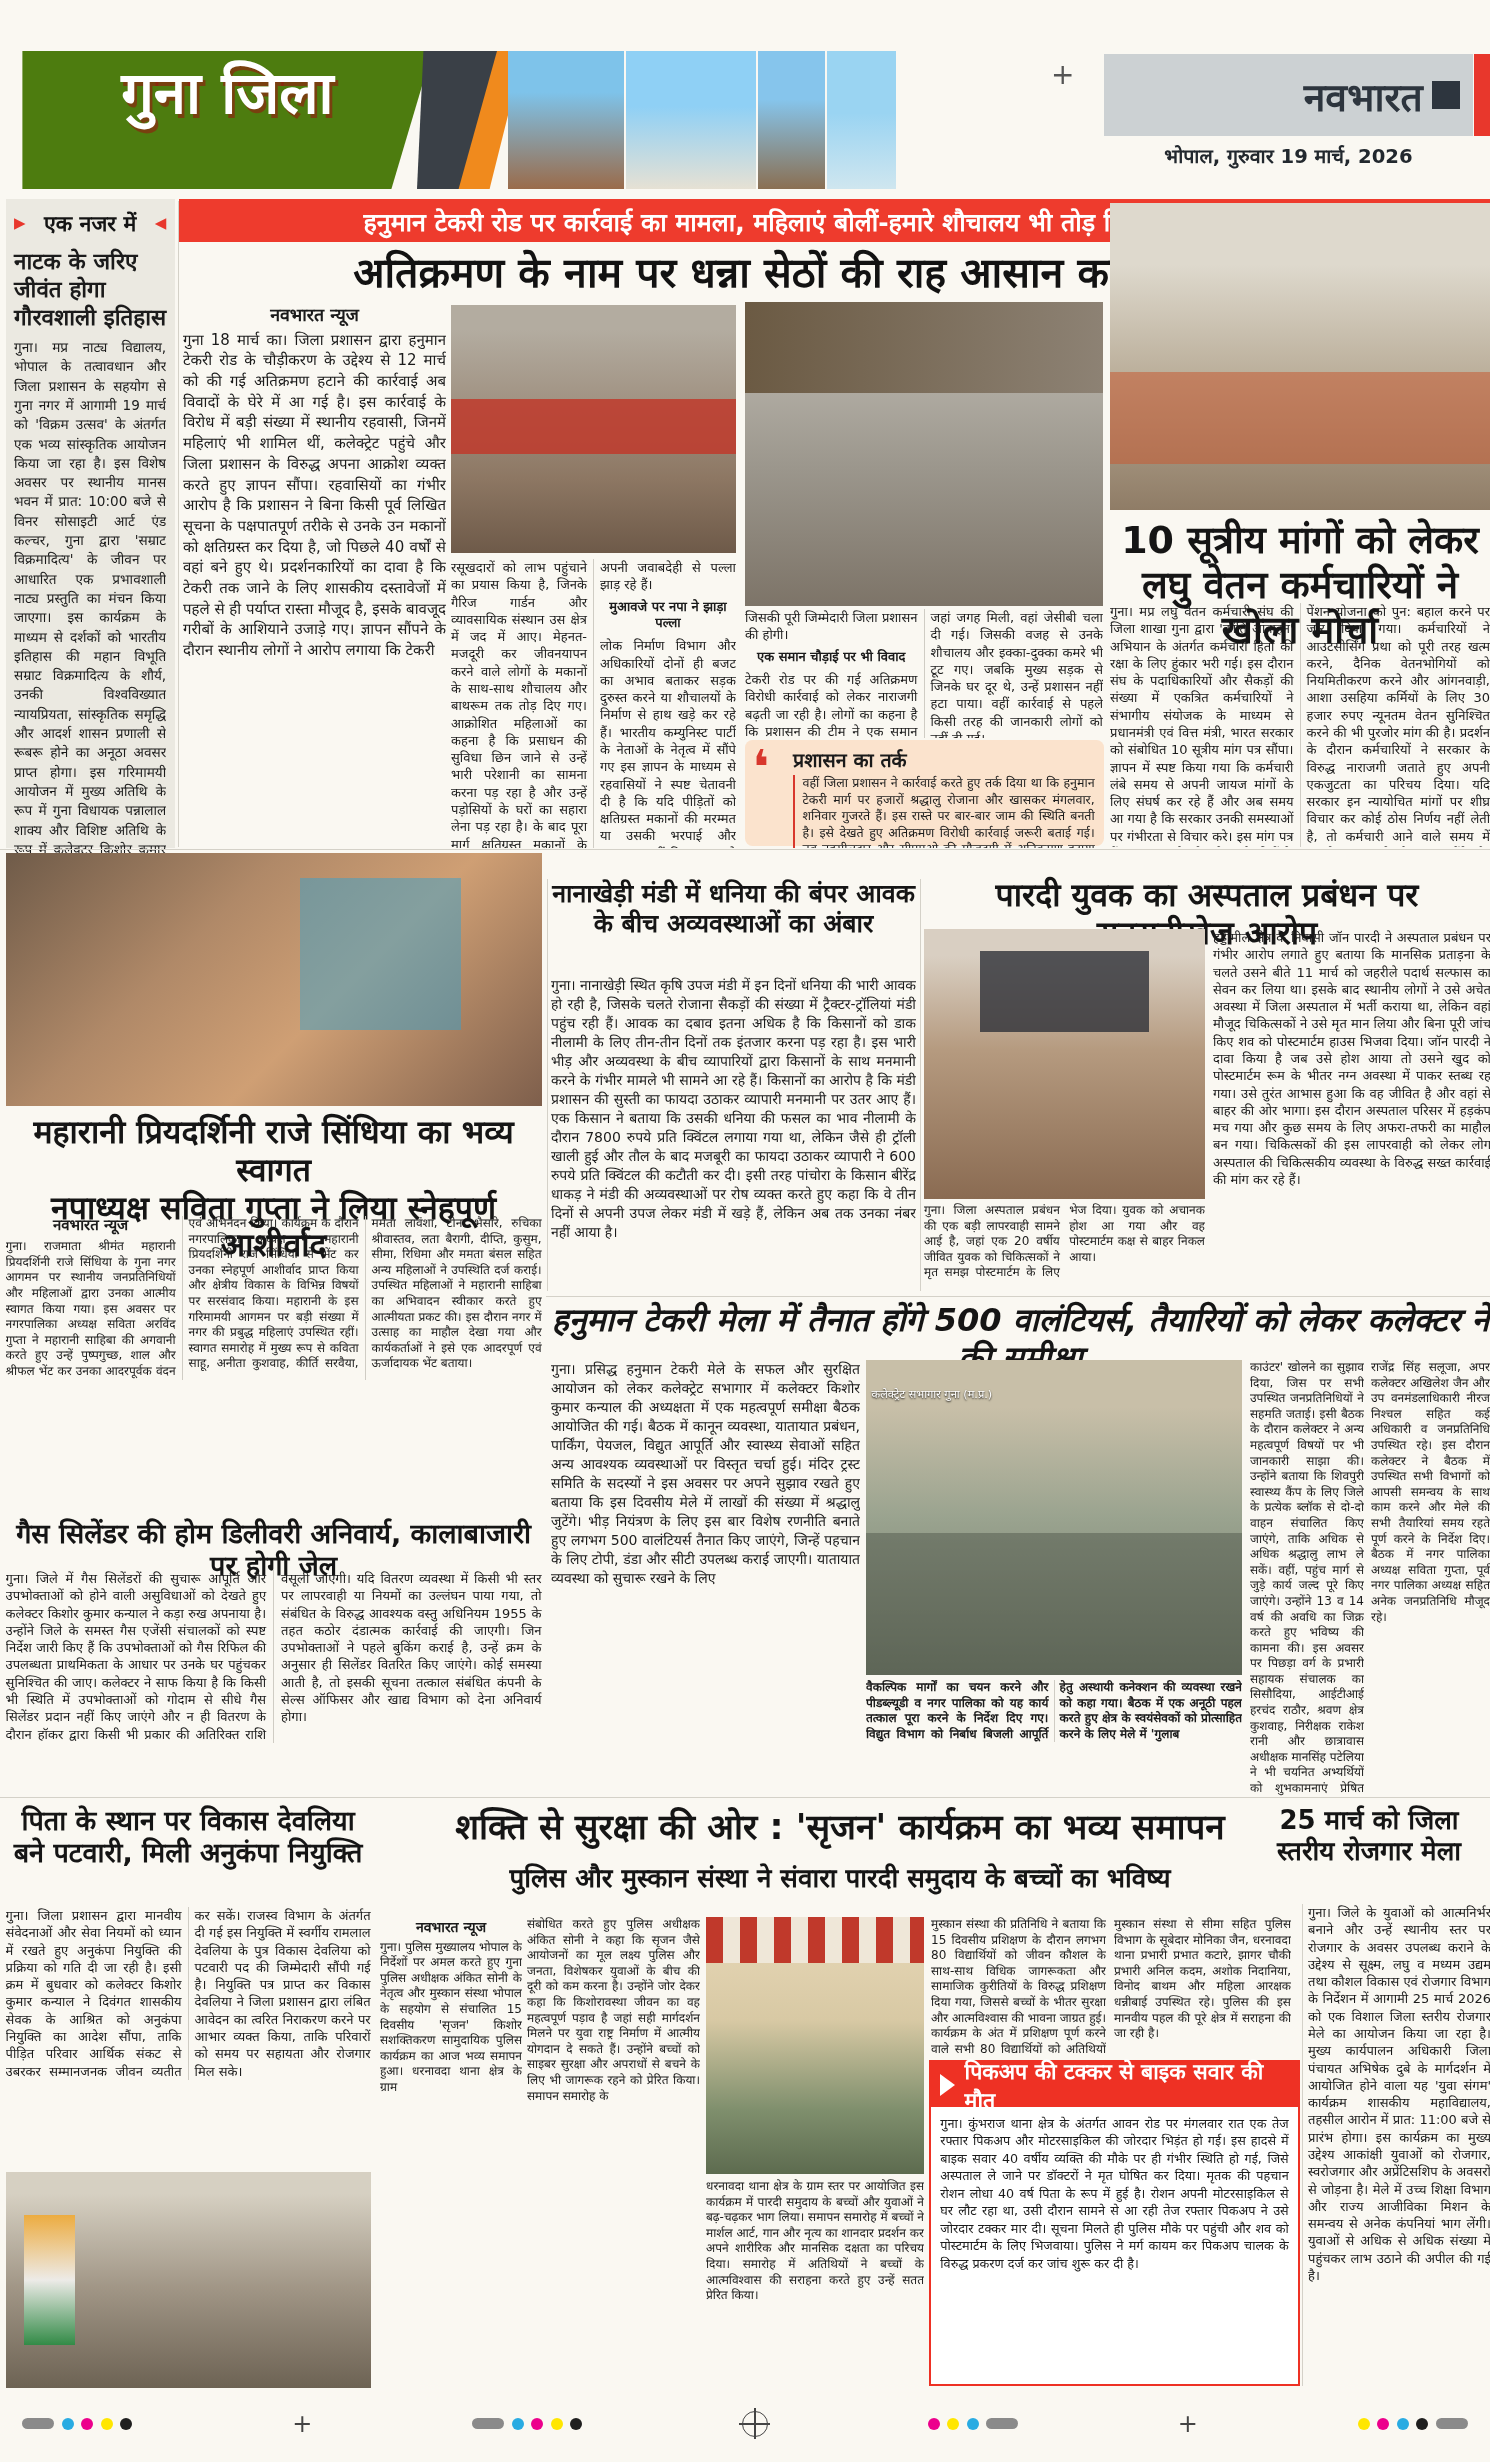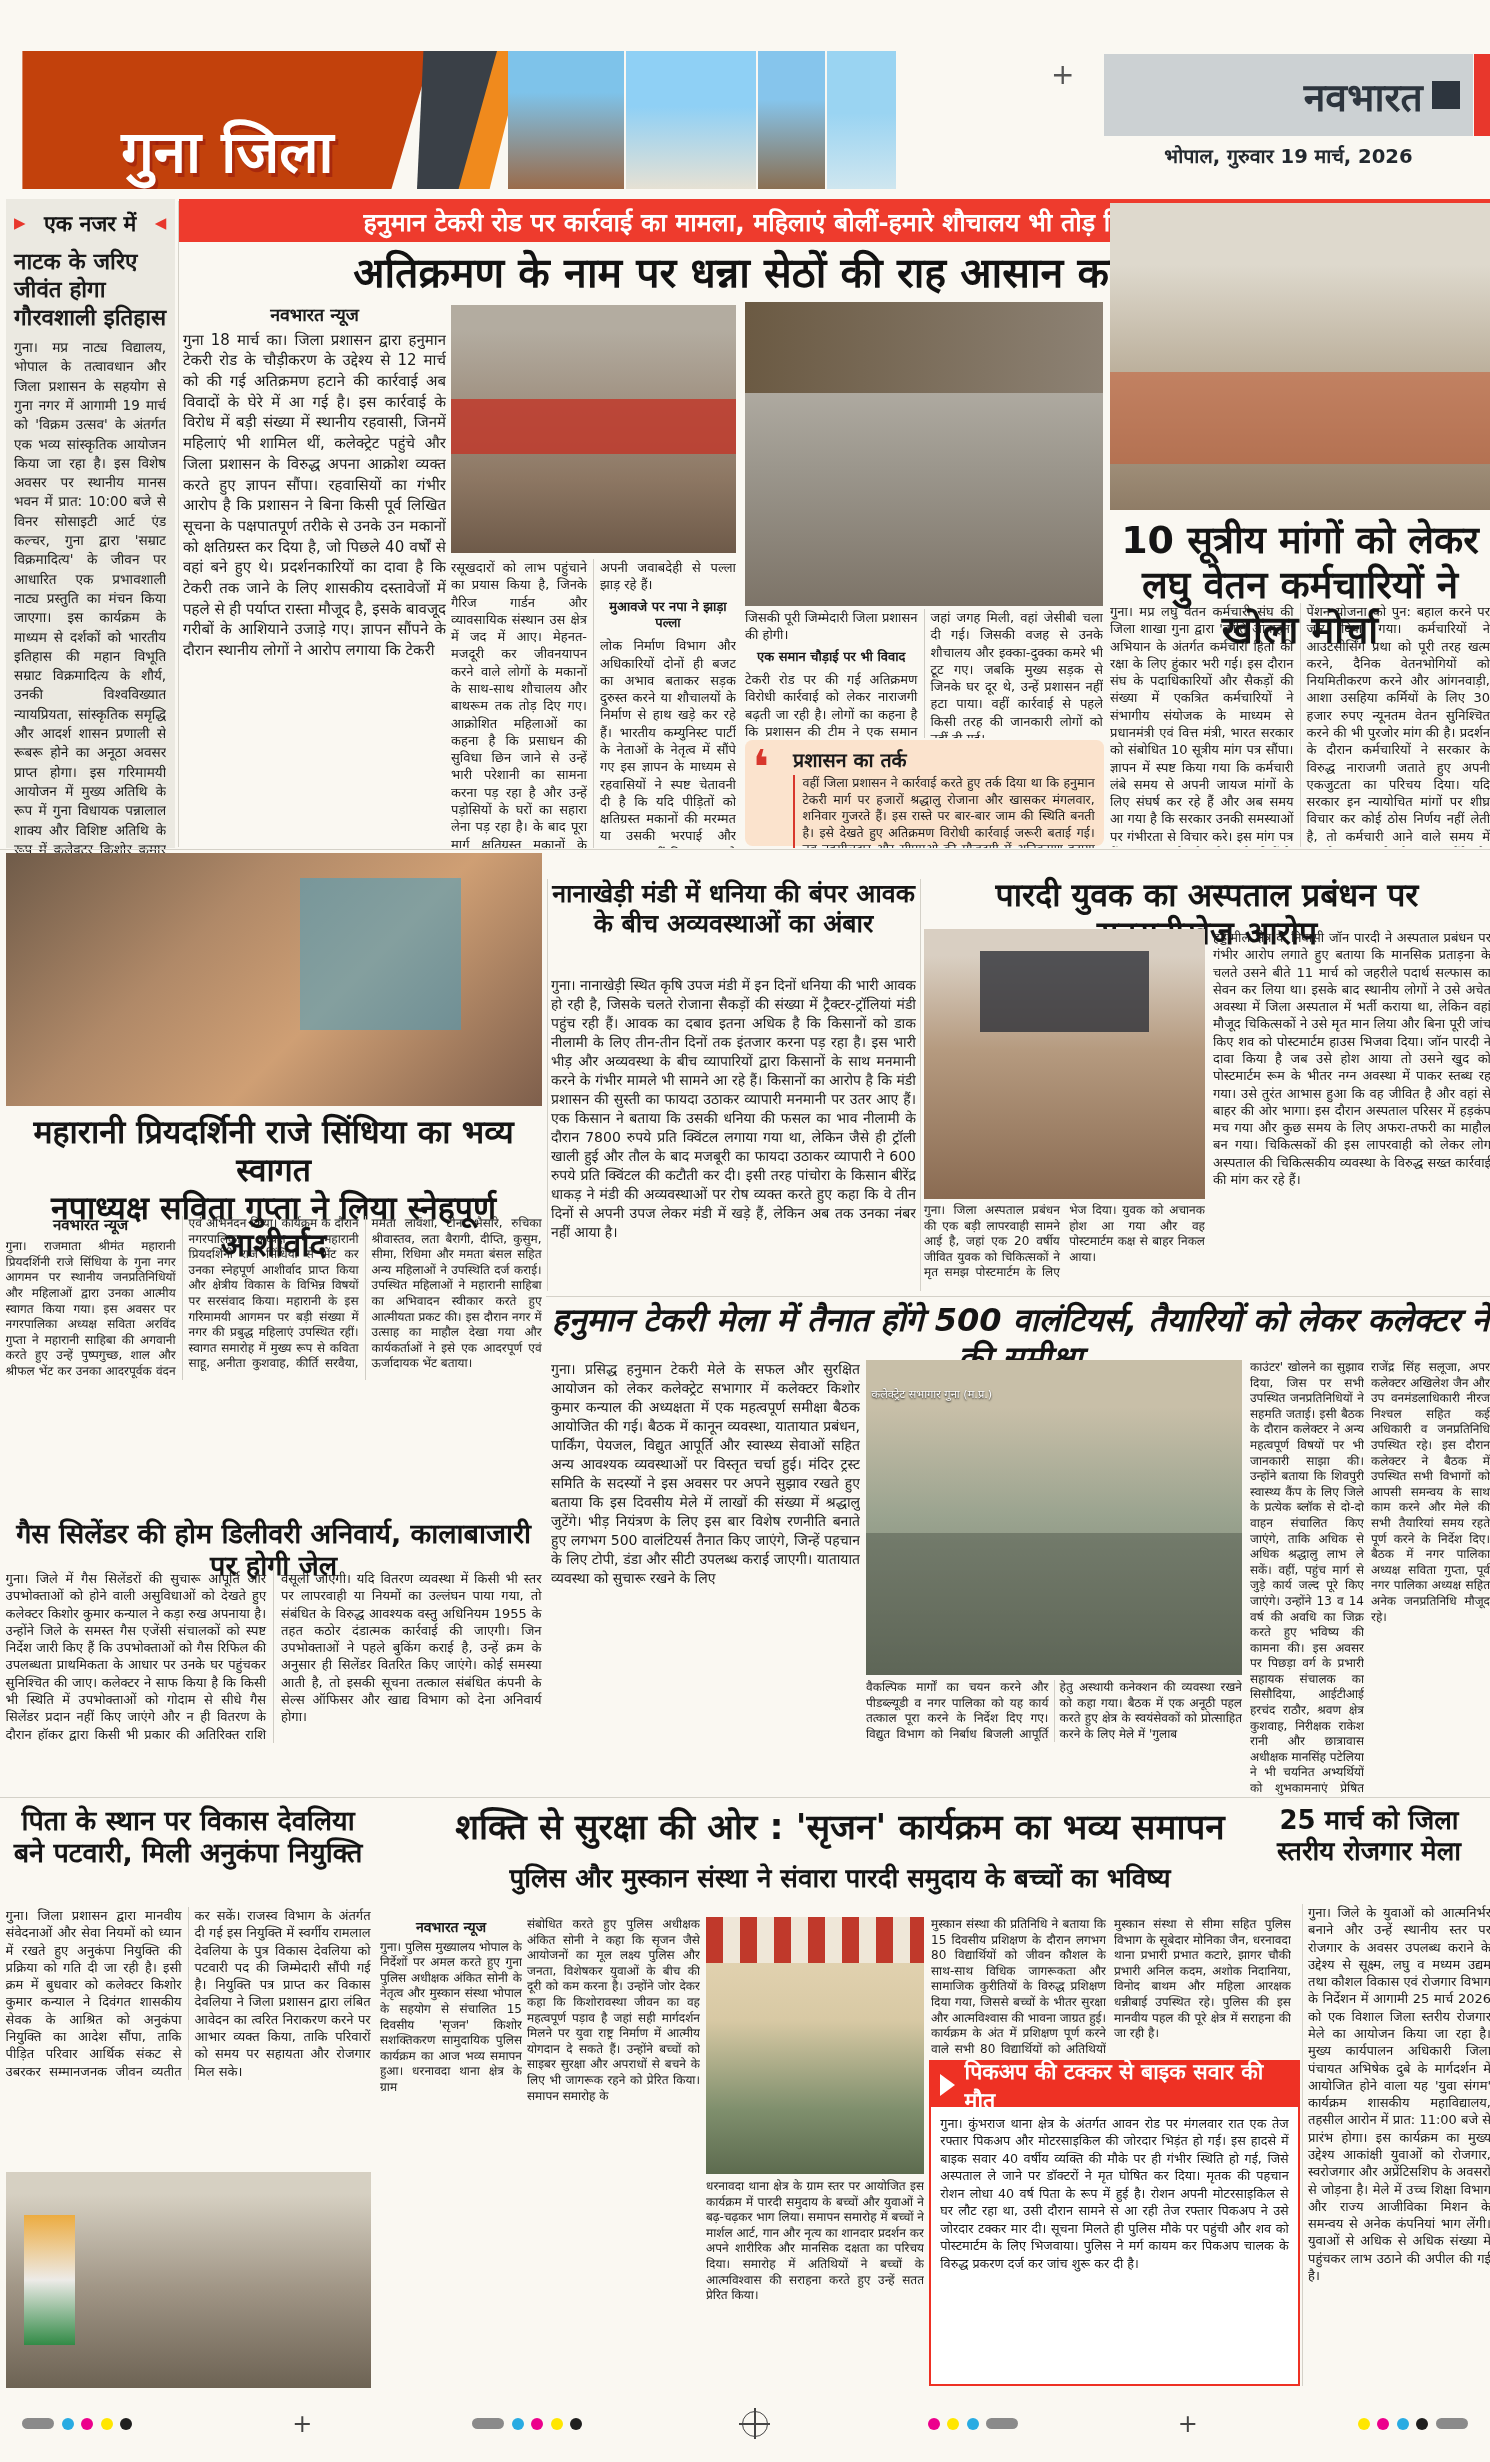--- a/index.html
+++ b/index.html
@@ -6,22 +6,22 @@
   #page{position:relative;width:1490px;height:2462px;margin:0 auto;background:#faf8f2;
         font-family:"DejaVu Sans",sans-serif;color:#1b1b1b;overflow:hidden;}
   .abs{position:absolute;}
   .just{text-align:justify;text-justify:inter-word;}
   .clip{overflow:hidden;}
   .colrule{column-rule:0.9px solid #cfccc4;}
   .vline{position:absolute;width:0.9px;background:#d4d1c8;}
   .hline{position:absolute;height:0.9px;background:#d4d1c8;}
 
   
-  .mast-red{left:22.4px;top:51px;width:410px;height:138px;background:#c2410c;
-            clip-path:polygon(0 0,100% 0,90% 100%,0 100%);display:flex;align-items:flex-end;justify-content:center;}
+  .mast-red{left:22.4px;top:51px;width:410px;height:138px;background:#4d7c0f;
+            clip-path:polygon(0 0,100% 0,90% 100%,0 100%);display:flex;align-items:flex-start;justify-content:center;}
   .mast-red span{color:#fff;font-size:58px;font-weight:bold;text-shadow:2.8px 3.7px 0 rgba(150,25,15,.6);}
   .chev-dark{left:417px;top:51px;width:80px;height:138px;background:#3a4047;
              clip-path:polygon(8% 0,100% 0,52% 100%,0 100%);}
   .chev-orange{left:438px;top:51px;width:86px;height:138px;background:#f08a1d;
              clip-path:polygon(30% 0,100% 0,60% 100%,0 100%);}
   .mphoto{top:51px;height:138px;}
   .head-gray{left:1104px;top:54px;width:369px;height:82px;background:#ccd1d3;display:flex;align-items:center;justify-content:flex-end;padding-right:13px;box-sizing:border-box;}
   .head-gray .nb{font-size:39px;font-weight:bold;color:#2d353e;}
   .head-gray .sq{width:28px;height:28px;background:#2d353e;margin-left:9.3px;}
   .red-strip{left:1474px;top:54px;width:16px;height:82px;background:#e8372c;}
@@ -201,21 +201,21 @@
 
   <div class="hline" style="left:546px;top:1296px;width:944px;"></div>
 
   <div class="abs headline2" style="left:551px;top:1302px;width:939px;font-size:32px;font-style:italic;">हनुमान टेकरी मेला में तैनात होंगे 500 वालंटियर्स, तैयारियों को लेकर कलेक्टर ने की समीक्षा</div>
   <div class="abs clip body15 just" style="left:551px;top:1360px;width:309px;height:438px;">गुना। प्रसिद्ध हनुमान टेकरी मेले के सफल और सुरक्षित आयोजन को लेकर कलेक्ट्रेट सभागार में कलेक्टर किशोर कुमार कन्याल की अध्यक्षता में एक महत्वपूर्ण समीक्षा बैठक आयोजित की गई। बैठक में कानून व्यवस्था, यातायात प्रबंधन, पार्किंग, पेयजल, विद्युत आपूर्ति और स्वास्थ्य सेवाओं सहित अन्य आवश्यक व्यवस्थाओं पर विस्तृत चर्चा हुई। मंदिर ट्रस्ट समिति के सदस्यों ने इस अवसर पर अपने सुझाव रखते हुए बताया कि इस दिवसीय मेले में लाखों की संख्या में श्रद्धालु जुटेंगे। भीड़ नियंत्रण के लिए इस बार विशेष रणनीति बनाते हुए लगभग 500 वालंटियर्स तैनात किए जाएंगे, जिन्हें पहचान के लिए टोपी, डंडा और सीटी उपलब्ध कराई जाएगी। यातायात व्यवस्था को सुचारू रखने के लिए</div>
   <div class="abs ph" style="left:866px;top:1360px;width:376px;height:315px;background:linear-gradient(180deg,#c8bfa8 15%,#9aa38f 50%,#6f7866);">
     <div class="cap">कलेक्ट्रेट सभागार गुना (म.प्र.)</div>
     <div class="ph-band" style="top:55%;background:#4a4f45;opacity:.45;height:45%;"></div>
   </div>
   <div class="abs clip" style="left:866px;top:1680px;width:376px;height:117px;">
-    <div style="column-count:2;column-gap:11.2px;" class="body13 just colrule">
+    <div style="column-count:2;column-gap:11.2px;font-weight:bold;" class="body13 just colrule">
       <span>वैकल्पिक मार्गों का चयन करने और पीडब्ल्यूडी व नगर पालिका को यह कार्य तत्काल पूरा करने के निर्देश दिए गए।</span>
       <span>विद्युत विभाग को निर्बाध बिजली आपूर्ति हेतु अस्थायी कनेक्शन की व्यवस्था रखने को कहा गया। बैठक में एक अनूठी पहल करते हुए क्षेत्र के स्वयंसेवकों को प्रोत्साहित करने के लिए मेले में 'गुलाब</span>
     </div>
   </div>
   <div class="abs clip body13 just" style="left:1250px;top:1360px;width:114px;height:438px;">काउंटर' खोलने का सुझाव दिया, जिस पर सभी उपस्थित जनप्रतिनिधियों ने सहमति जताई। इसी बैठक के दौरान कलेक्टर ने अन्य महत्वपूर्ण विषयों पर भी जानकारी साझा की। उन्होंने बताया कि शिवपुरी स्वास्थ्य कैंप के लिए जिले के प्रत्येक ब्लॉक से दो-दो वाहन संचालित किए जाएंगे, ताकि अधिक से अधिक श्रद्धालु लाभ ले सकें। वहीं, पहुंच मार्ग से जुड़े कार्य जल्द पूरे किए जाएंगे। उन्होंने 13 व 14 वर्ष की अवधि का जिक्र करते हुए भविष्य की कामना की। इस अवसर पर पिछड़ा वर्ग के प्रभारी सहायक संचालक का सिसौदिया, आईटीआई हरचंद राठौर, श्रवण क्षेत्र कुशवाह, निरीक्षक राकेश रानी और छात्रावास अधीक्षक मानसिंह पटेलिया ने भी चयनित अभ्यर्थियों को शुभकामनाएं प्रेषित कीं।</div>
   <div class="abs clip body13 just" style="left:1371px;top:1360px;width:119px;height:438px;">राजेंद्र सिंह सलूजा, अपर कलेक्टर अखिलेश जैन और उप वनमंडलाधिकारी नीरज निश्चल सहित कई अधिकारी व जनप्रतिनिधि उपस्थित रहे। इस दौरान कलेक्टर ने बैठक में उपस्थित सभी विभागों को आपसी समन्वय के साथ काम करने और मेले की सभी तैयारियां समय रहते पूर्ण करने के निर्देश दिए। बैठक में नगर पालिका अध्यक्ष सविता गुप्ता, पूर्व नगर पालिका अध्यक्ष सहित अनेक जनप्रतिनिधि मौजूद रहे।</div>
 
   <div class="abs headline2" style="left:5.6px;top:1518px;width:536px;font-size:27px;">गैस सिलेंडर की होम डिलीवरी अनिवार्य, कालाबाजारी पर होगी जेल</div>
   <div class="abs clip" style="left:5.6px;top:1570px;width:536px;height:207px;">
     <div style="column-count:2;column-gap:15px;" class="body14 just colrule">

